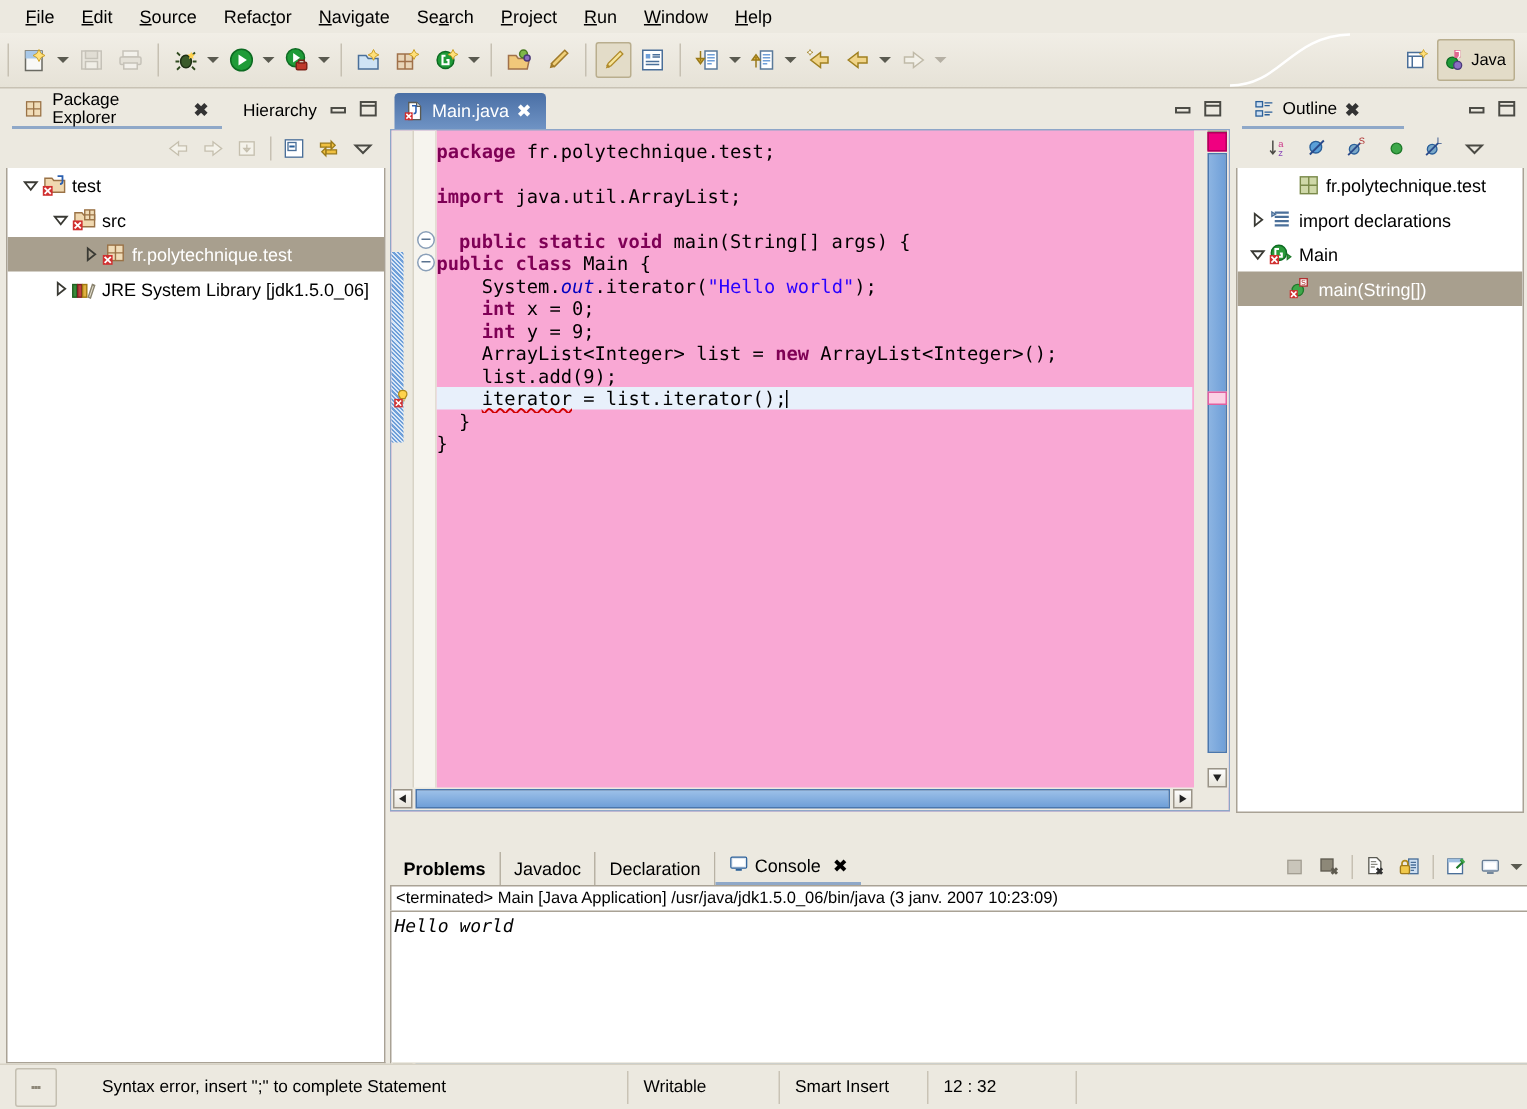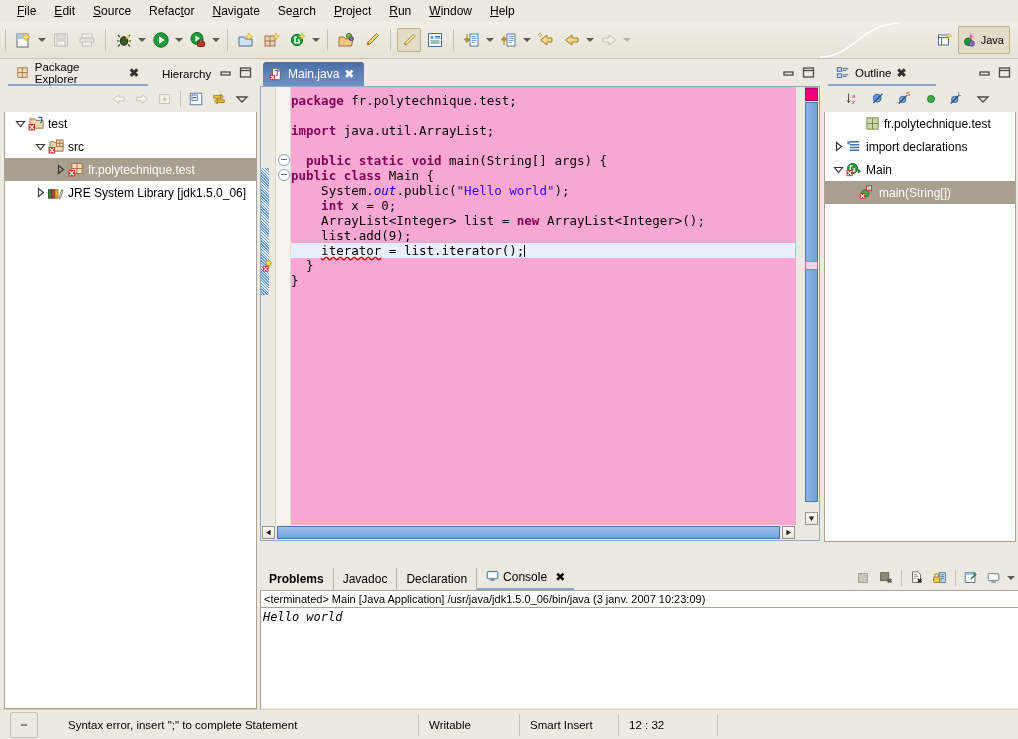--- a/index.html
+++ b/index.html
@@ -498,22 +498,23 @@
         <div class="fold" style="top:82px;"></div>
       </div>
 
       <div class="code" id="code">
           <div class="cl"><span class="kw">package</span><span> fr.polytechnique.test;</span></div>
           <div class="cl">&nbsp;</div>
           <div class="cl"><span class="kw">import</span><span> java.util.ArrayList;</span></div>
           <div class="cl">&nbsp;</div>
           <div class="cl"><span>  </span><span class="kw">public static void</span><span> main(String[] args) {</span></div>
           <div class="cl"><span class="kw">public class</span><span> Main {</span></div>
-          <div class="cl"><span>    System.</span><span class="fld">out</span><span>.public(</span><span class="str">"Hello world"</span><span>);</span></div>
+          <div class="cl"><span>    System.</span><span class="fld">out</span><span>.iterator(</span><span class="str">"Hello world"</span><span>);</span></div>
           <div class="cl"><span>    </span><span class="kw">int</span><span> x = 0;</span></div>
+          <div class="cl"><span>    </span><span class="kw">int</span><span> y = 9;</span></div>
           <div class="cl"><span>    ArrayList&lt;Integer&gt; list = </span><span class="kw">new</span><span> ArrayList&lt;Integer&gt;();</span></div>
           <div class="cl"><span>    list.add(9);</span></div>
           <div class="cl cur"><span>    </span><span class="err">iterator</span><span> = list.iterator();</span><span class="caret"></span></div>
           <div class="cl"><span>  }</span></div>
           <div class="cl"><span>}</span></div>
         </div>
 
       <div class="ovruler">
         <div class="vsb">
           <div class="sbbtn" style="position:absolute;left:1px;top:0;">

